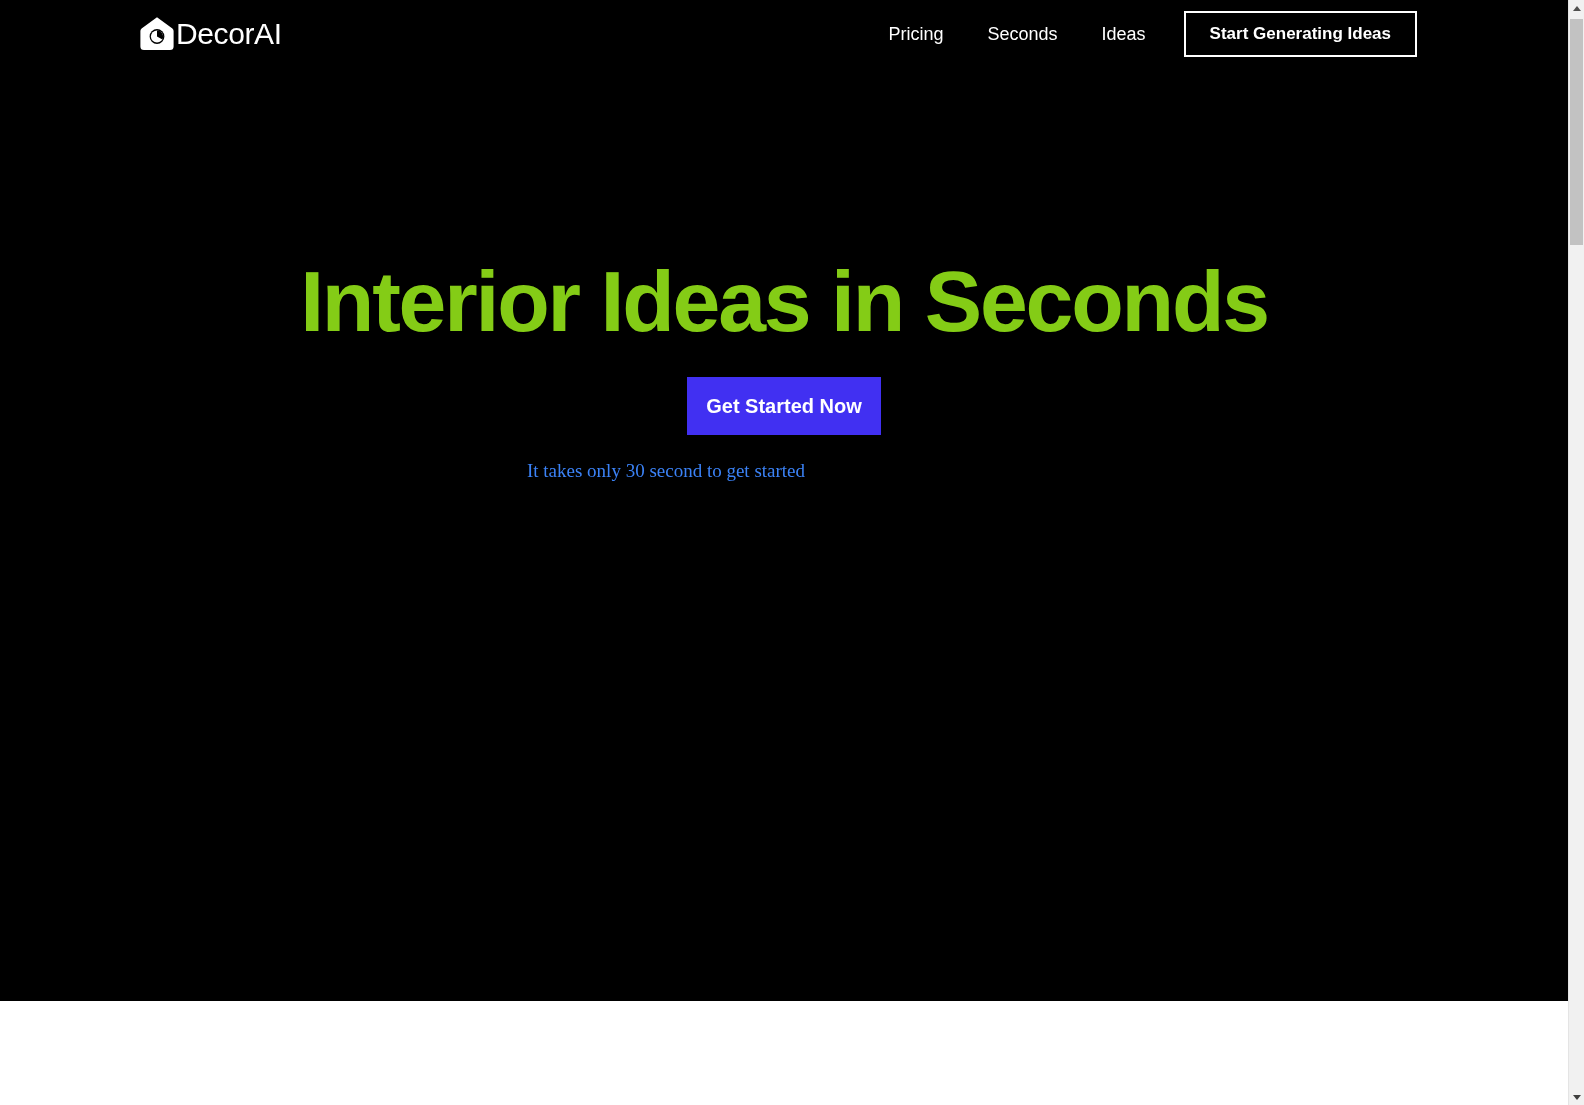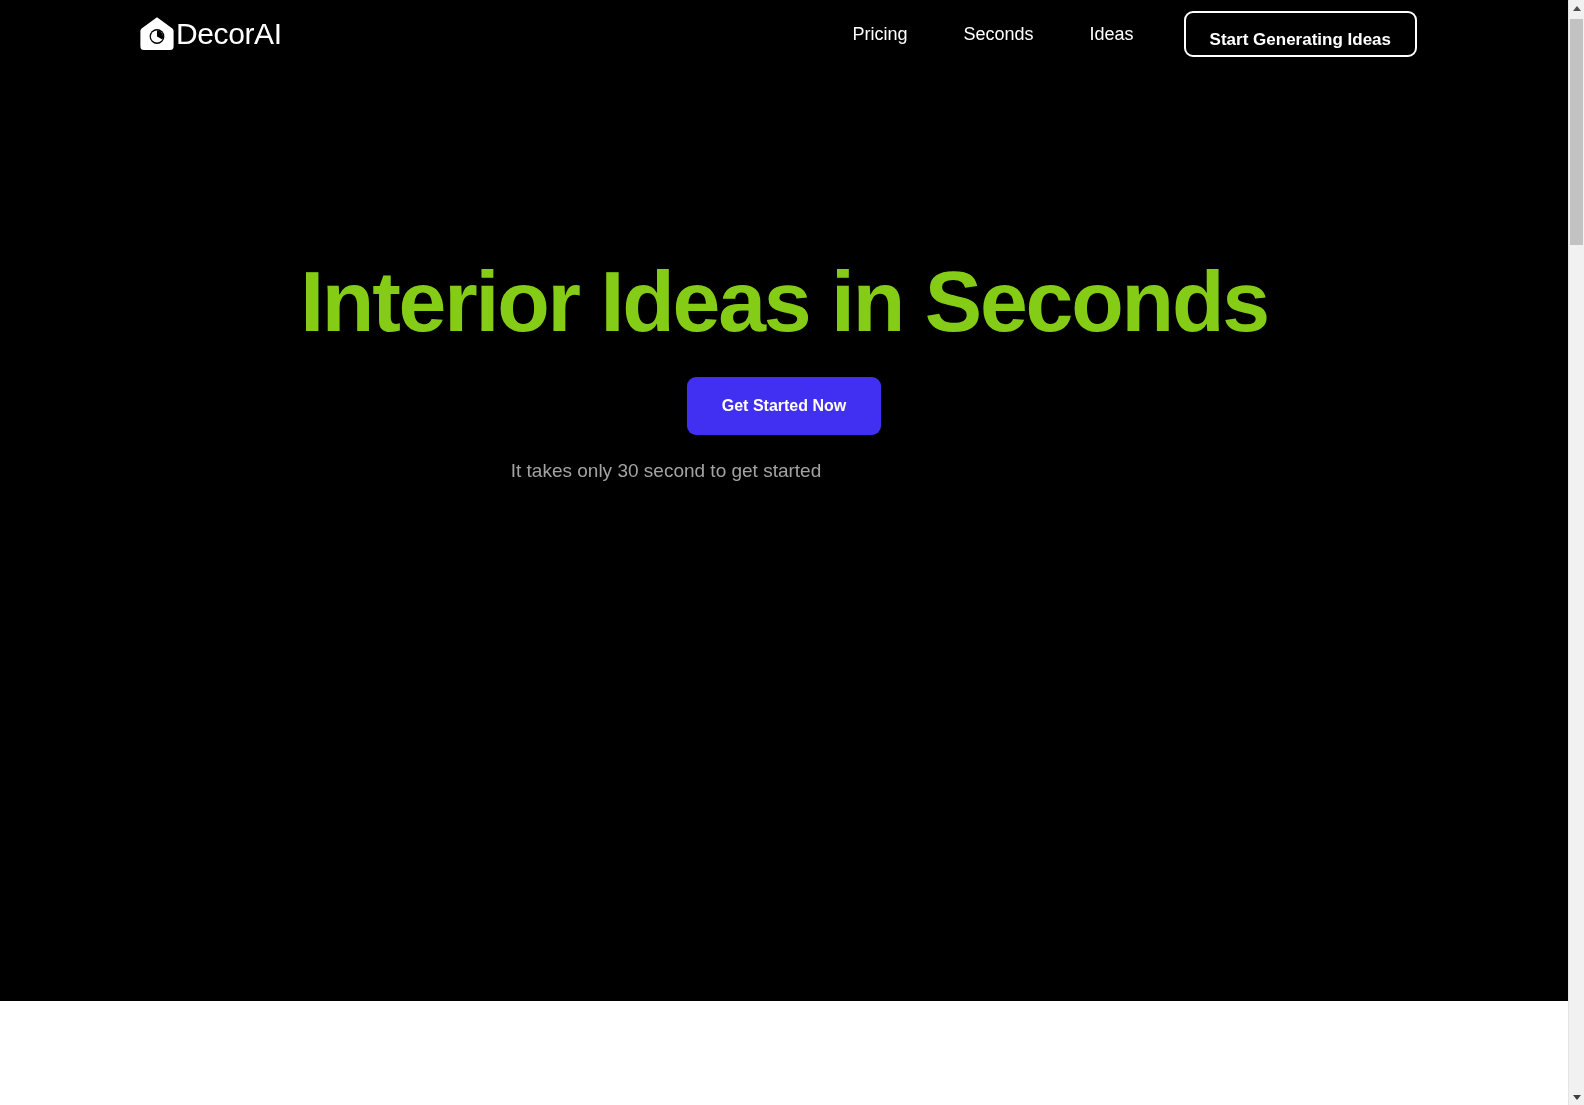--- a/index.html
+++ b/index.html
@@ -49,43 +49,43 @@
     font-weight:500;
     letter-spacing:-0.4px;
     line-height:1;
   }
 
   .nav {
     position:absolute;
     right:151px; top:11px;
     display:flex;
     align-items:center;
-    gap:12px;
+    gap:0px;
     height:46px;
     justify-content:space-between;
   }
   .nav-link {
     color:#ffffff;
     font-size:18px;
     font-weight:500;
     text-decoration:none;
     padding:0 22px;
     line-height:46px;
     cursor:pointer;
     white-space:nowrap;
   }
   .nav-cta {
     margin-left:16px;
     border:2px solid #ffffff;
-    border-radius:9px;
+    border-radius:0;
     color:#ffffff;
     background:transparent;
     font-size:17px;
     font-weight:700;
-    padding:6px 24px;
+    padding:0 24px;
     height:46px;
     line-height:42px;
     cursor:pointer;
     font-family:"Liberation Sans", sans-serif;
     white-space:nowrap;
   }
 
   
   .hero {
     position:absolute;
@@ -108,36 +108,37 @@
     position:absolute;
     left:0; top:377px;
     width:1568px;
     display:flex;
     justify-content:center;
   }
   .hero-cta {
     background:#4130f2;
     color:#ffffff;
     border:none;
-    border-radius:9px;
-    font-size:16px;
+    border-radius:0;
+    font-size:20px;
     font-weight:700;
     width:194px;
     height:58px;
     cursor:pointer;
     font-family:"Liberation Sans", sans-serif;
   }
   .hero-sub {
     position:absolute;
     left:0; top:459px;
     width:1332px;
-    color:#a3a3a3;
+    color:#3b82f6;
     font-size:19px;
     font-weight:400;
     line-height:1.3;
+    font-family:Liberation Serif, serif;
   }
 
   
   .scrollbar {
     position:absolute;
     right:0; top:0;
     width:16px; height:1105px;
     background:#f1f1f1;
     border-left:1px solid #e4e4e4;
   }

